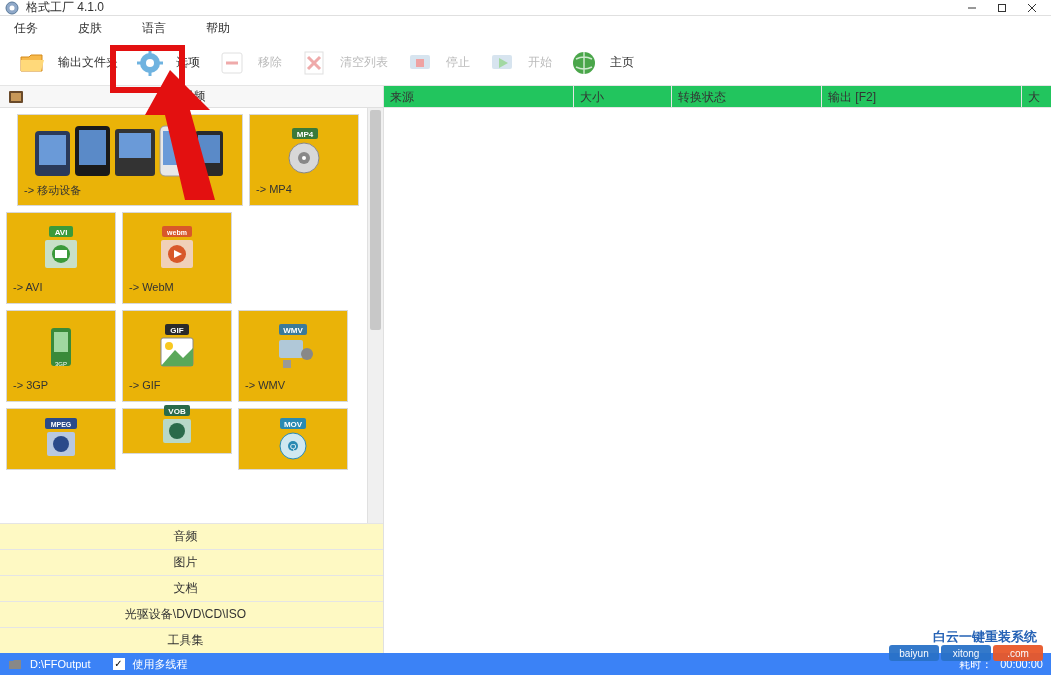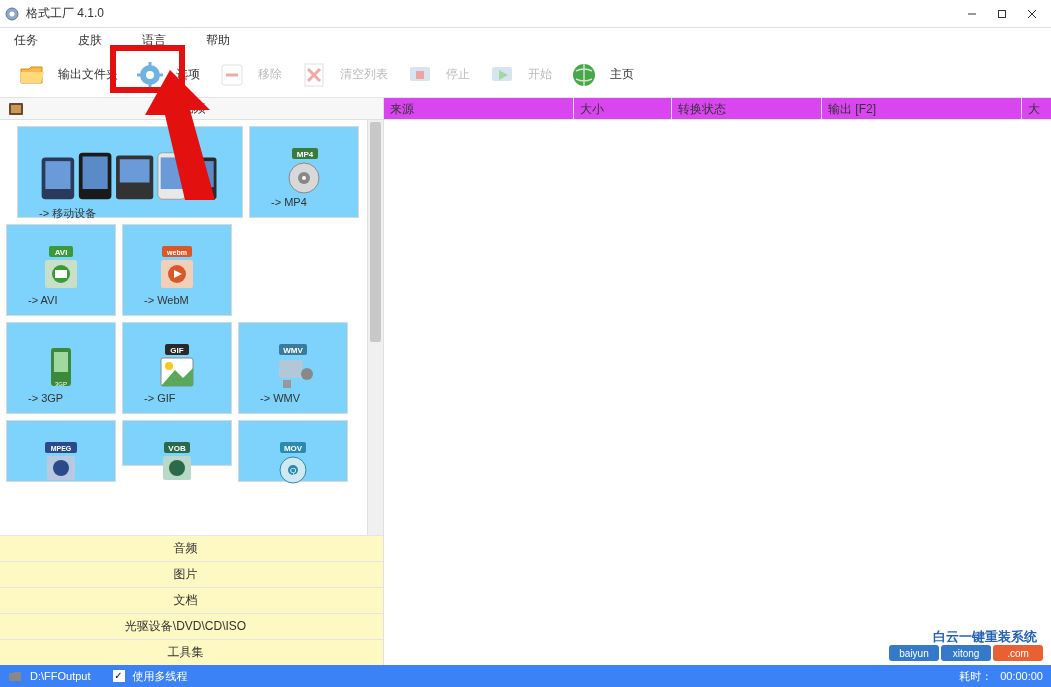--- a/index.html
+++ b/index.html
@@ -1,19 +1,19 @@
 <!DOCTYPE html>
 <html><head>
 <meta charset="utf-8">
 <style>
   * { box-sizing: border-box; margin: 0; padding: 0; }
   body { font-family: "Microsoft YaHei", sans-serif; font-size: 12px; color: #333; background: #fff; width: 1051px; height: 687px; overflow: hidden; position: relative; }
   
   
-  .title-bar { height: 28px; display: flex; align-items: center; padding: 0 4px; border-bottom: 1px solid #e0e0e0; }
+  .title-bar { height: 16px; display: flex; align-items: center; padding: 0 4px; border-bottom: 1px solid #e0e0e0; }
   .title-bar .app-icon { width: 16px; height: 16px; margin-right: 6px; }
   .title-bar .title-text { flex: 1; font-size: 12px; color: #333; }
   .win-controls { display: flex; gap: 0; }
   .win-btn { width: 30px; height: 24px; display: flex; align-items: center; justify-content: center; font-size: 13px; color: #333; cursor: default; }
   .win-btn svg { width: 10px; height: 10px; }
   
   
   .menu-bar { height: 24px; display: flex; align-items: center; padding: 0 8px; gap: 28px; }
   .menu-item { padding: 2px 6px; cursor: default; font-size: 12px; }
   
@@ -34,35 +34,35 @@
   
   
   .left-panel { width: 384px; border-right: 1px solid #e0e0e0; display: flex; flex-direction: column; }
   .cat-header { height: 22px; display: flex; align-items: center; padding-left: 8px; gap: 10px; background: #f7f7f7; border-bottom: 1px solid #e0e0e0; }
   .cat-header .cat-icon { width: 16px; height: 14px; }
   .cat-header .cat-label { font-size: 12px; flex:1; text-align:center; padding-right:30px;}
   
   .format-grid-wrap { flex: 1; overflow: hidden; display: flex; }
   .format-grid { flex: 1; padding: 6px; overflow-y: hidden; }
   .grid-row { display: flex; gap: 6px; margin-bottom: 6px; }
-  .format-tile { width: 110px; height: 92px; border: 1px solid #d8d8d8; display: flex; flex-direction: column; padding: 19px; background: #7dd3fc; }
+  .format-tile { width: 110px; height: 92px; border: 1px solid #d8d8d8; display: flex; flex-direction: column; padding: 4px; background: #eab308; justify-content: flex-end; }
   .format-tile.wide { width: 226px; margin-left: 11px; }
   .tile-img { flex: 1; display: flex; align-items: center; justify-content: center; }
   .tile-label { height: 18px; font-size: 11px; color: #333; padding-left: 2px; }
   .scrollbar-v { width: 16px; background: #f0f0f0; border-left: 1px solid #e0e0e0; position:relative;}
   .scrollbar-thumb{position:absolute; top:2px; left:2px; right:2px; height:220px; background:#c8c8c8; border-radius:2px;}
   
   .cat-list { }
   .cat-row { height: 26px; display: flex; align-items: center; padding-left: 8px; background: #fef9c3; border-top: 1px solid #e5e5e5; gap: 10px;}
   .cat-row .cat-label{flex:1; text-align:center; padding-right:30px;}
   
   
   .right-panel { flex: 1; display: flex; flex-direction: column; }
   .table-header { height: 22px; display: flex; border-bottom: 1px solid #e5e5e5; }
-  .th { border-right: 1px solid #e5e5e5; padding: 3px 6px; font-size: 12px; background: #d946ef; }
+  .th { border-right: 1px solid #e5e5e5; padding: 3px 6px; font-size: 12px; background: #22c55e; }
   .table-body { flex: 1; background: #fff; }
   
   
   .status-bar { height: 22px; background: #3b82f6; color: #fff; display: flex; align-items: center; padding: 0 8px; font-size: 11px; gap: 8px; }
   .status-bar .folder-icon { width: 14px; height: 12px; }
   .status-bar .chk { width:12px; height:12px; background:#fff; display:inline-flex; align-items:center; justify-content:center; color:#000; font-size:10px; line-height:1;}
   .status-bar .spacer { flex: 1; }
   
   
   .watermark { position: absolute; right: 6px; bottom: 20px; opacity: 0.95; z-index: 60; pointer-events: none; }

